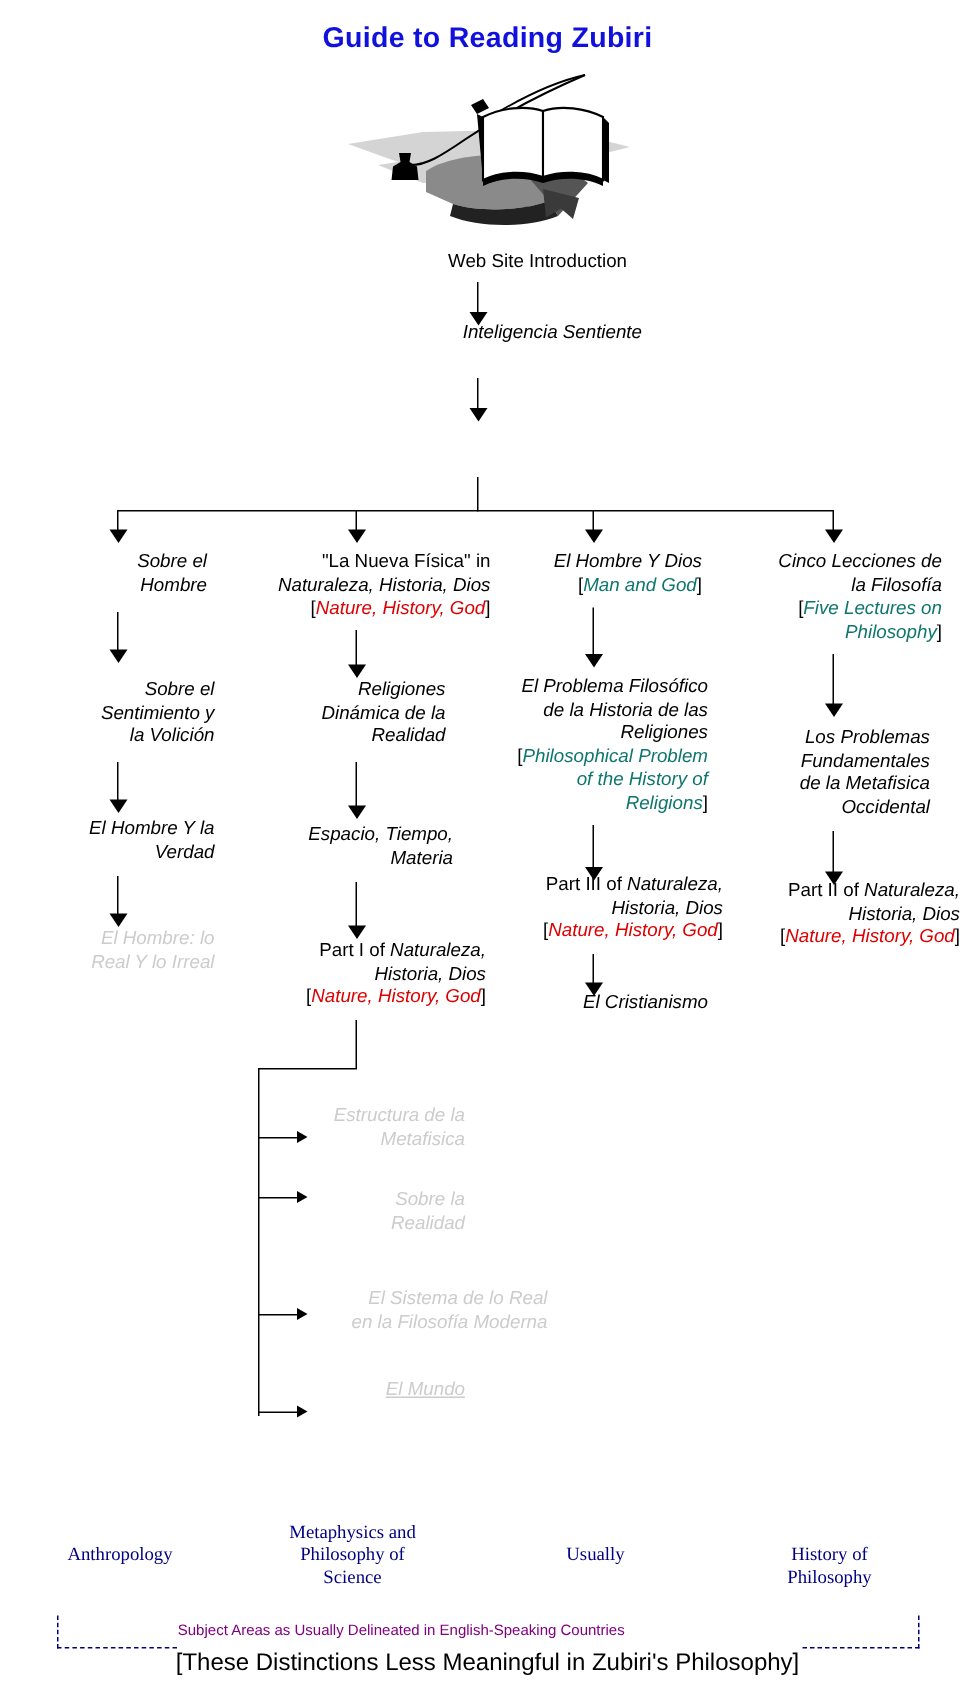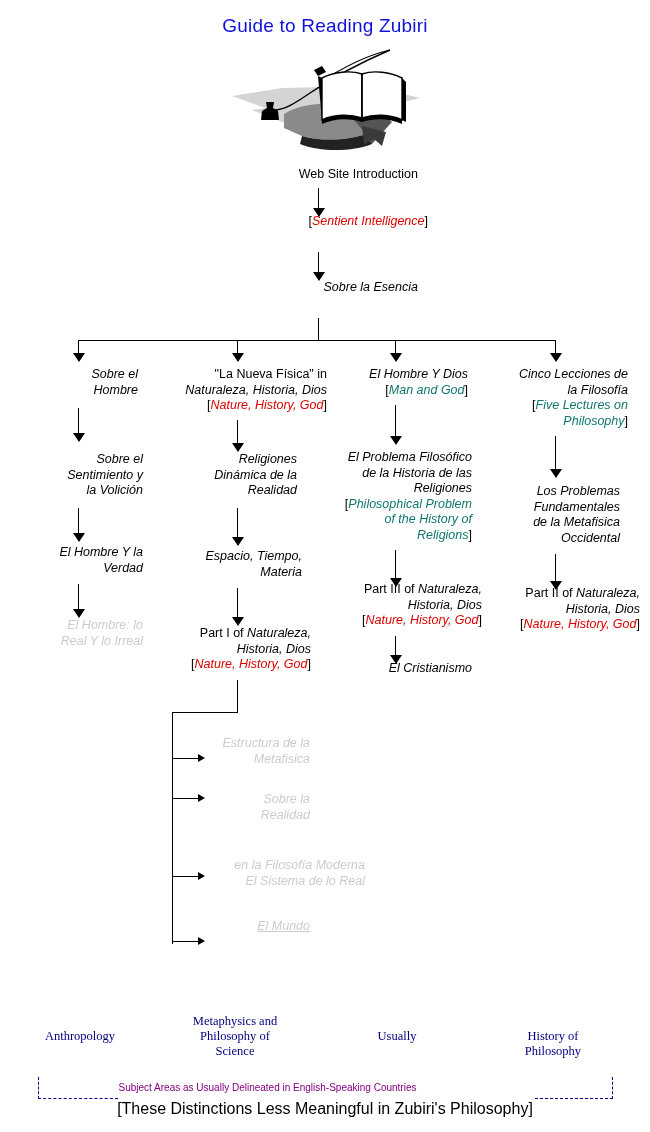--- a/index.html
+++ b/index.html
@@ -1,21 +1,21 @@
 <!DOCTYPE html>
 <html><head>
 <meta charset="utf-8">
 <style>
   html,body{margin:0;padding:0;background:#ffffff;}
   body{width:650px;height:1132px;position:relative;overflow:hidden;
        font-family:"Liberation Sans","DejaVu Sans",sans-serif;}
 
   
   #title{position:absolute;left:0;top:15px;width:650px;text-align:center;
-         color:#1111dd;font-size:19px;font-weight:normal;letter-spacing:0.2px;}
+         color:#1111dd;font-size:19px;font-weight:bold;letter-spacing:0.2px;}
 
   
   #clipart{position:absolute;left:222px;top:48px;width:205px;height:115px;}
   #clipart svg{display:block;}
 
   
   .node{position:absolute;text-align:right;font-size:12.5px;line-height:15.5px;
         color:#000000;}
   .node .sp{font-style:italic;}
   .node .up{font-style:normal;}
@@ -87,28 +87,27 @@
 </div>
 
 <div class="node plain" style="left:218px;top:167px;width:200px;">
   <span>Web Site Introduction</span>
 </div>
 
 <div class="vline" style="left:318px;top:188px;height:22px;"></div>
 <div class="arrowhead" style="left:313px;top:208px;"></div>
 
 <div class="node" style="left:208px;top:214px;width:220px;">
-  <div><span class="br">[</span><span class="en-red">Sentient Intelligence</span><span class="br">]</span></div>
+  <div><span class="sp">Inteligencia Sentiente</span></div>
 </div>
 
 <div class="vline" style="left:318px;top:252px;height:22px;"></div>
 <div class="arrowhead" style="left:313px;top:272px;"></div>
 
 <div class="node" style="left:218px;top:280px;width:200px;">
-  <div><span class="sp">Sobre la Esencia</span></div>
 </div>
 
 <div class="vline" style="left:318px;top:318px;height:23px;"></div>
 <div class="hline" style="left:78px;top:340px;width:478px;"></div>
 <div class="vline" style="left:78px;top:340px;height:14px;"></div>
 <div class="vline" style="left:237px;top:340px;height:14px;"></div>
 <div class="vline" style="left:395px;top:340px;height:14px;"></div>
 <div class="vline" style="left:555px;top:340px;height:14px;"></div>
 <div class="arrowhead" style="left:73px;top:353px;"></div>
 <div class="arrowhead" style="left:232px;top:353px;"></div>
@@ -158,21 +157,21 @@
 <div class="vline" style="left:237px;top:508px;height:31px;"></div>
 <div class="arrowhead" style="left:232px;top:537px;"></div>
 
 <div class="node" style="left:172px;top:549px;width:130px;">
   <div><span class="sp">Espacio, Tiempo,</span></div>
   <div><span class="sp">Materia</span></div>
 </div>
 <div class="vline" style="left:237px;top:588px;height:31px;"></div>
 <div class="arrowhead" style="left:232px;top:617px;"></div>
 
-<div class="node" style="left:141px;top:626px;width:170px;">
+<div class="node" style="left:154px;top:626px;width:170px;">
   <div><span class="up">Part I of </span><span class="sp">Naturaleza,</span></div>
   <div><span class="sp">Historia, Dios</span></div>
   <div><span class="br">[</span><span class="en-red">Nature, History, God</span><span class="br">]</span></div>
 </div>
 
 <div class="vline" style="left:237px;top:680px;height:32px;"></div>
 <div class="hline" style="left:172px;top:712px;width:66px;"></div>
 <div class="vline" style="left:172px;top:712px;height:232px;"></div>
 
 <div class="hline" style="left:172px;top:758px;width:28px;"></div>
@@ -185,22 +184,22 @@
 <div class="hline" style="left:172px;top:798px;width:28px;"></div>
 <div class="arrowright" style="left:198px;top:794px;"></div>
 <div class="node ghost" style="left:180px;top:792px;width:130px;">
   <div><span>Sobre la</span></div>
   <div><span>Realidad</span></div>
 </div>
 
 <div class="hline" style="left:172px;top:876px;width:28px;"></div>
 <div class="arrowright" style="left:198px;top:872px;"></div>
 <div class="node ghost" style="left:175px;top:858px;width:190px;">
+  <div><span>El Sistema de lo Real</span></div>
   <div><span>en la Filosofía Moderna</span></div>
-  <div><span>El Sistema de lo Real</span></div>
 </div>
 
 <div class="hline" style="left:172px;top:941px;width:28px;"></div>
 <div class="arrowright" style="left:198px;top:937px;"></div>
 <div class="node ghost" style="left:180px;top:919px;width:130px;text-decoration:underline;">
   <div><span>El Mundo</span></div>
 </div>
 
 <div class="node" style="left:322px;top:367px;width:146px;">
   <div><span class="sp">El Hombre Y Dios</span></div>

